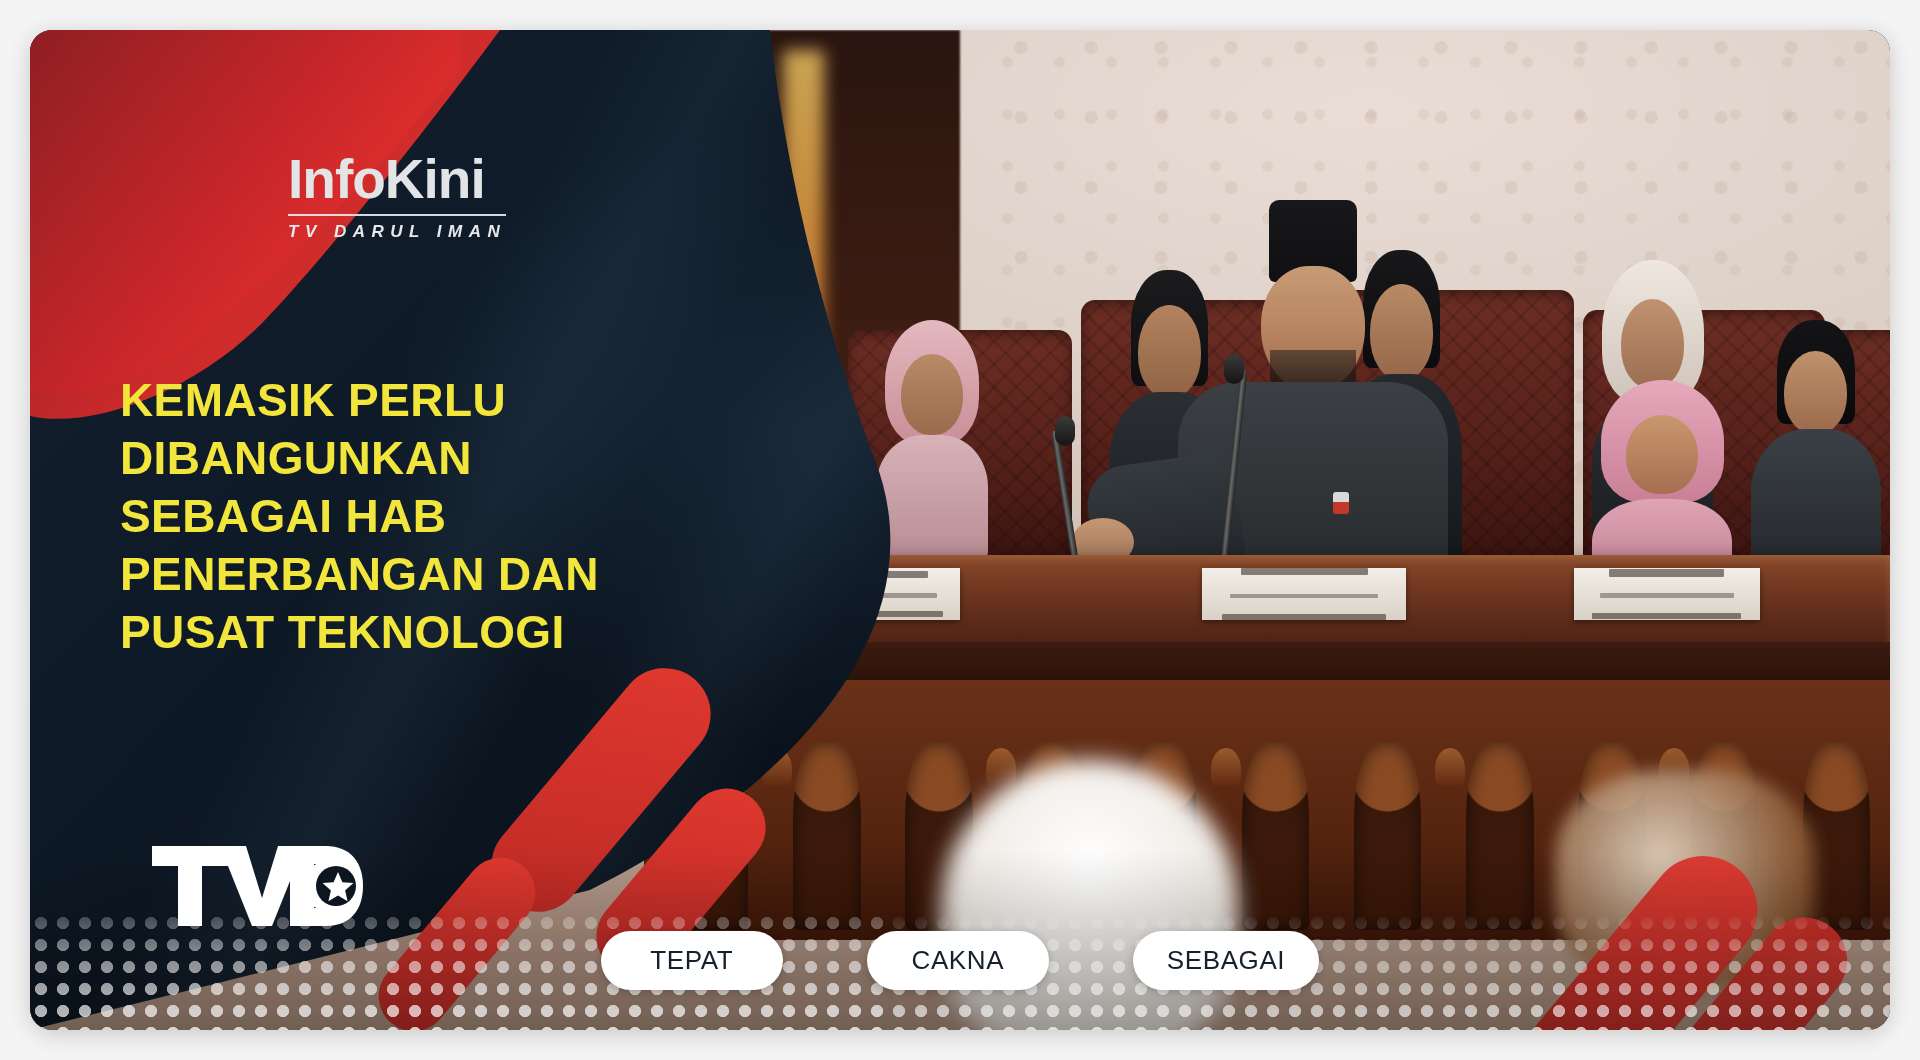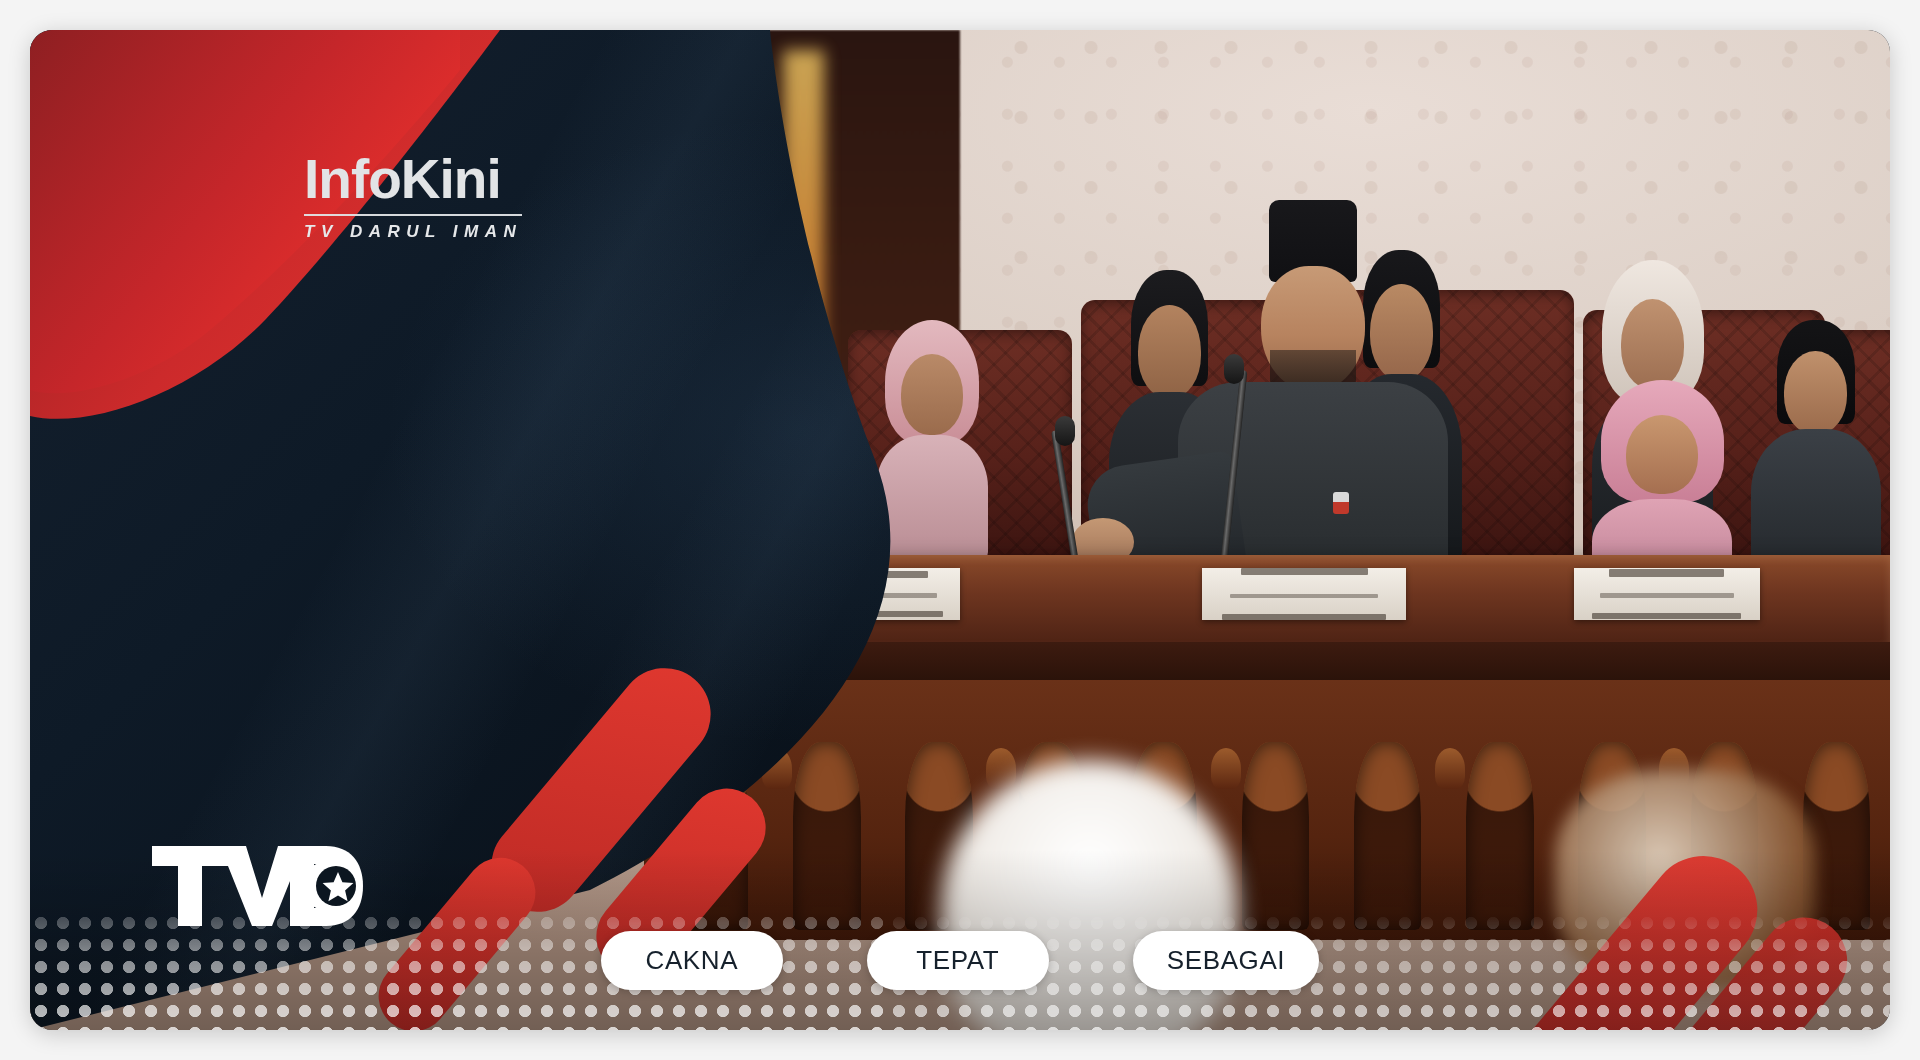--- a/index.html
+++ b/index.html
@@ -261,21 +261,21 @@
     pointer-events:none;
   }
   
   #bottom-shade {
     position:absolute; left:0; bottom:0; width:100%; height:180px;
     background:linear-gradient(180deg, transparent, rgba(0,0,0,.32));
     pointer-events:none;
   }
 
   
-  #brand { position:absolute; left:274px; top:122px; z-index:6; }
+  #brand { position:absolute; left:258px; top:122px; z-index:6; }
   #brand-title {
     font-size:55px; font-weight:700; color:#e2e4e6;
     letter-spacing:-1px; line-height:1;
   }
   #brand-rule {
     width:100%; height:2px; background:#e2e4e6; margin:7px 0 6px; opacity:.95;
   }
   #brand-sub {
     font-size:17px; font-weight:600; color:#e6e8ea;
     letter-spacing:6.5px; font-style:italic; text-align:center;
@@ -433,38 +433,45 @@
   <div id="bottom-shade"></div>
   <div id="dots"></div>
   <div id="dots-dark"></div>
 
   <div id="brand">
     <div id="brand-title">InfoKini</div>
     <div id="brand-rule"></div>
     <div id="brand-sub">TV DARUL IMAN</div>
   </div>
 
+  <div id="headline">
+    <div>KEMASIK PERLU</div>
+    <div>DIBANGUNKAN</div>
+    <div>SEBAGAI HAB</div>
+    <div>PENERBANGAN DAN</div>
+    <div>PUSAT TEKNOLOGI</div>
+  </div>
 
   <div id="tvd">
     <svg width="215" height="88" viewBox="0 0 215 88" aria-hidden="true">
 
       <path d="M2 4 H78 V24 H52 V84 H28 V24 H2 Z" fill="#ffffff"></path>
 
       <path d="M70 4 H96 L112 56 L128 4 H154 L122 84 H102 Z" fill="#ffffff"></path>
 
       <path d="M140 4 H176 C200 4 213 20 213 44 C213 68 200 84 176 84 H140 Z" fill="#ffffff"></path>
 
       <path d="M164 22 H176 C188 22 194 31 194 44 C194 57 188 66 176 66 H164 Z" fill="#0c1620"></path>
 
       <circle cx="176" cy="44" r="24" fill="#ffffff"></circle>
       <circle cx="186" cy="44" r="20" fill="#0c1620"></circle>
 
       <path d="M188 30 L192.4 40.2 L203.4 41.1 L195.1 48.5 L197.6 59.3 L188 53.4 L178.4 59.3 L180.9 48.5 L172.6 41.1 L183.6 40.2 Z" fill="#ffffff"></path>
     </svg>
   </div>
 
   <div id="pills">
+    <div class="pill">TEPAT</div>
     <div class="pill">CAKNA</div>
-    <div class="pill">TEPAT</div>
     <div class="pill">SEBAGAI</div>
   </div>
 
 </div>
 
 </body></html>

